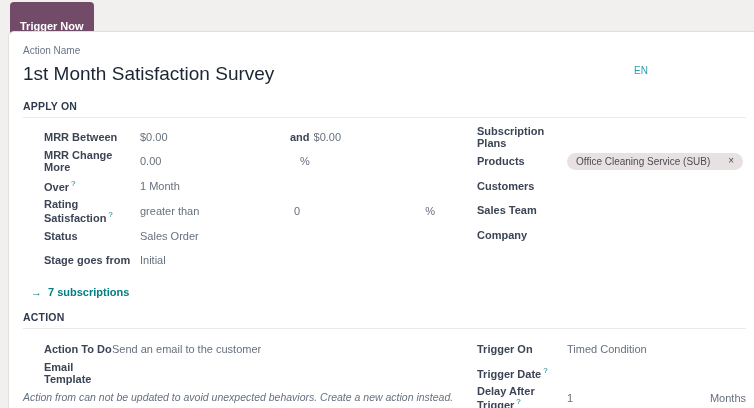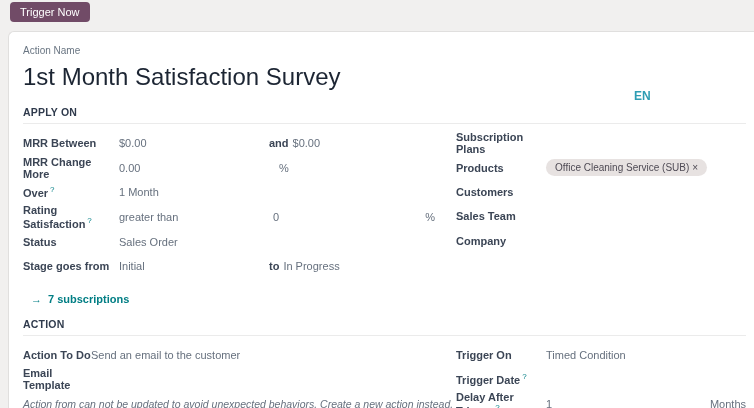--- a/index.html
+++ b/index.html
@@ -2,61 +2,61 @@
 <html><head>
 <meta charset="utf-8">
 <style>
   * { margin:0; padding:0; box-sizing:border-box; }
   html,body { width:754px; height:408px; overflow:hidden;
     font-family:"Liberation Sans", sans-serif; background:#f1f0ef; }
 
   
   .topbar { position:absolute; top:0; left:0; right:0; height:31px; }
   .btn-primary { position:absolute; left:10px; top:2px; background:#714B67; color:#fff;
-    border:none; border-radius:4px; padding:4px 10px; font-size:11px; font-weight:400;
+    border:none; border-radius:4px; padding:18px 10px; font-size:11px; font-weight:700;
     font-family:inherit; cursor:pointer; }
 
   
   .sheet { position:absolute; top:31px; left:8px; right:0; bottom:0; background:#fff;
     border:1px solid #e0dfde; border-right:none; border-bottom:none;
     border-top-left-radius:6px; padding:13px 8px 0 14px; }
 
   .field-caption { font-size:10px; color:#697582; margin-bottom:6px; }
-  .sheet-title { font-size:24px; color:#1c2533; font-weight:400; line-height:1.25; }
-  .lang-badge { position:absolute; top:33px; left:625px; font-size:12px; font-weight:700;
-    color:#2e9db3; cursor:pointer;margin-top:24px; }
+  .sheet-title { font-size:19px; color:#1c2533; font-weight:400; line-height:1.25; }
+  .lang-badge { position:absolute; top:33px; left:625px; font-size:10px; font-weight:400;
+    color:#2e9db3; cursor:pointer; }
 
   .section { margin-top:14px; }
   .section-title { font-size:10.5px; font-weight:700; color:#2f3a4c; letter-spacing:.2px;
     padding-bottom:5px; border-bottom:1px solid #ebebeb; margin-bottom:7px; }
 
   .cols { display:flex; }
   .col-left { width:420px; flex:none; }
   .col-right { flex:1 1 auto; margin-left:13px; }
 
-  .row { display:grid; align-items:center; min-height:24.4px; font-size:11px; }
+  .row { display:grid; align-items:center; min-height:24.4px; font-size:11px;margin-left:21px; }
   .col-left .row  { grid-template-columns:96px 150px 1fr auto; }
   .col-right .row { grid-template-columns:90px 1fr auto; }
   .action-left .row { grid-template-columns:68px 1fr; }
 
   .lbl { color:#3b4555; font-weight:600; }
   .val { color:#66707e; }
   .inline-lbl { color:#3b4555; font-weight:600; margin-right:4px; }
   .unit-end { justify-self:end; padding-right:8px; color:#66707e; }
   .unit-end-flush { justify-self:end; color:#66707e;padding-left:20px; }
   .pad10 { padding-left:10px; }
   .pad4  { padding-left:4px; }
   .help { font-size:8px; color:#017e84; vertical-align:super; margin-left:2px; cursor:pointer; }
 
   .link-row { margin-top:4px; min-height:22px; display:flex; align-items:flex-end;
     padding-left:8px; }
   .link { color:#017e84; font-weight:600; font-size:11px; cursor:pointer; text-decoration:none; }
   .link .arrow { margin-right:6px; font-weight:400; }
 
-  .tag { display:inline-flex; align-items:center; gap:3px; background:#e7e2e1;
+  .tag { display:inline-flex; align-items:center; gap:18px; background:#e7e2e1;
     border-radius:11px; padding:3px 9px; font-size:10px; color:#4e4a54; max-width:100%; }
   .tag .x { cursor:pointer; font-size:10px; line-height:1; color:#4e4a54; }
 
   .note { font-style:italic; color:#66707e; font-size:10.5px; display:flex;
     align-items:center; min-height:24.4px; white-space:nowrap; }
 
   .empty-input { min-height:16px; cursor:text; }
 </style>
 </head>
 <body>
@@ -112,23 +112,20 @@
         <div class="row">
           <span class="lbl">Status</span>
           <span class="val">Sales Order</span>
           <span></span>
             <span></span>
         </div>
 
         <div class="row">
           <span class="lbl">Stage goes from</span>
           <span class="val">Initial</span>
-          <span>
-            <span class="inline-lbl">to</span><span class="val">In Progress</span>
-          </span>
           <span></span>
         </div>
 
         <div class="link-row">
           <a class="link">
             <span class="arrow">→</span><span>7 subscriptions</span>
           </a>
         </div>
 
       </div>

